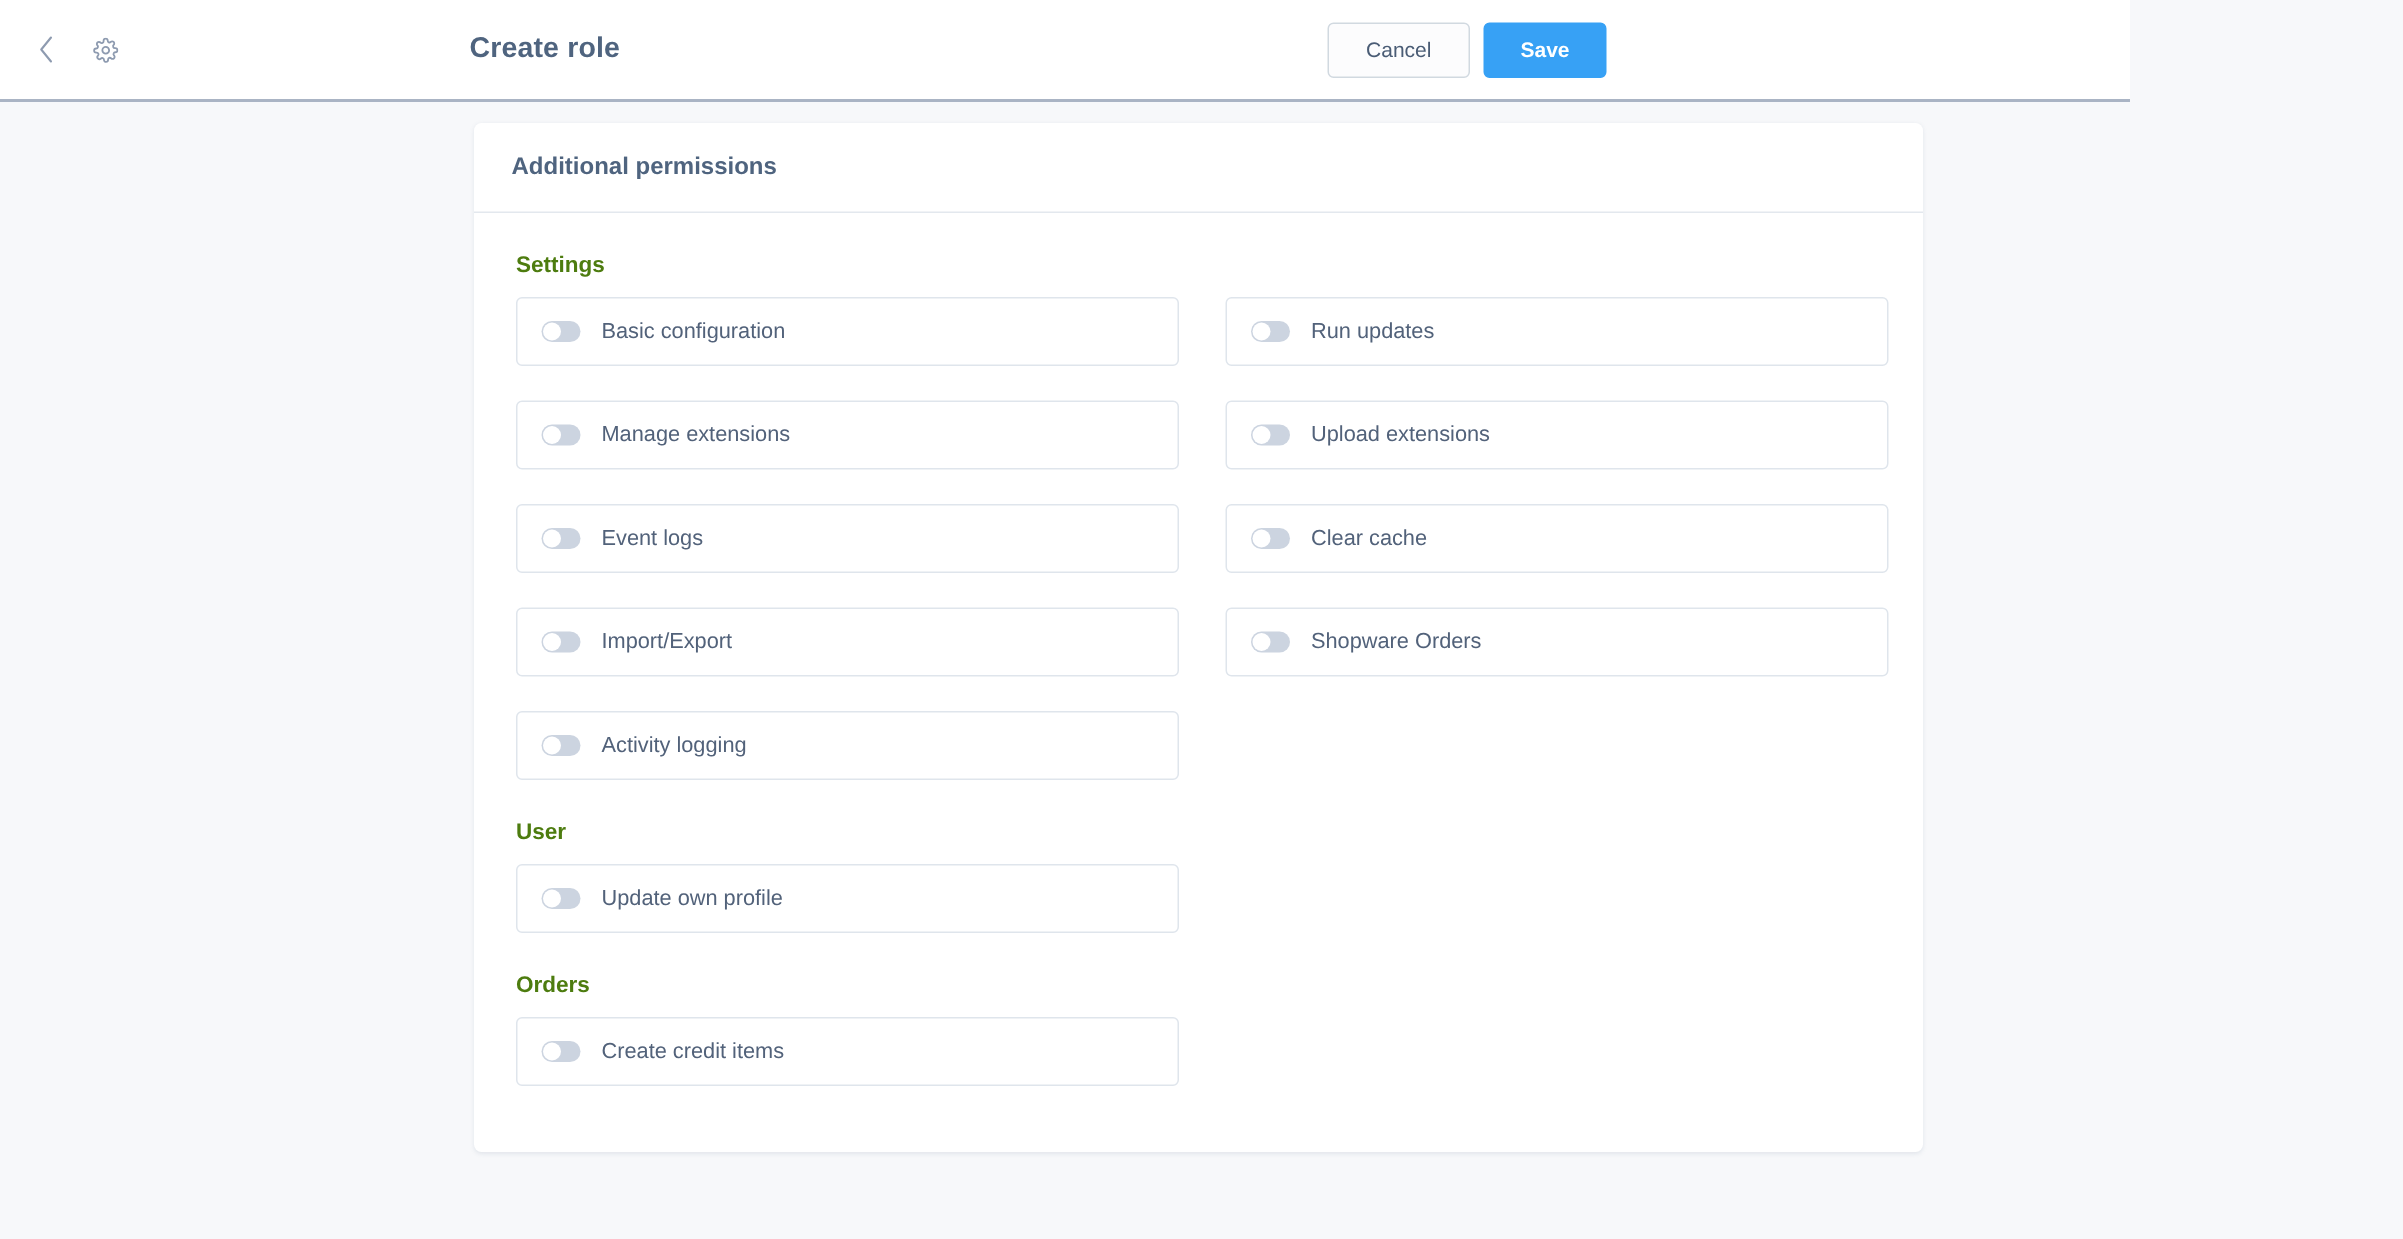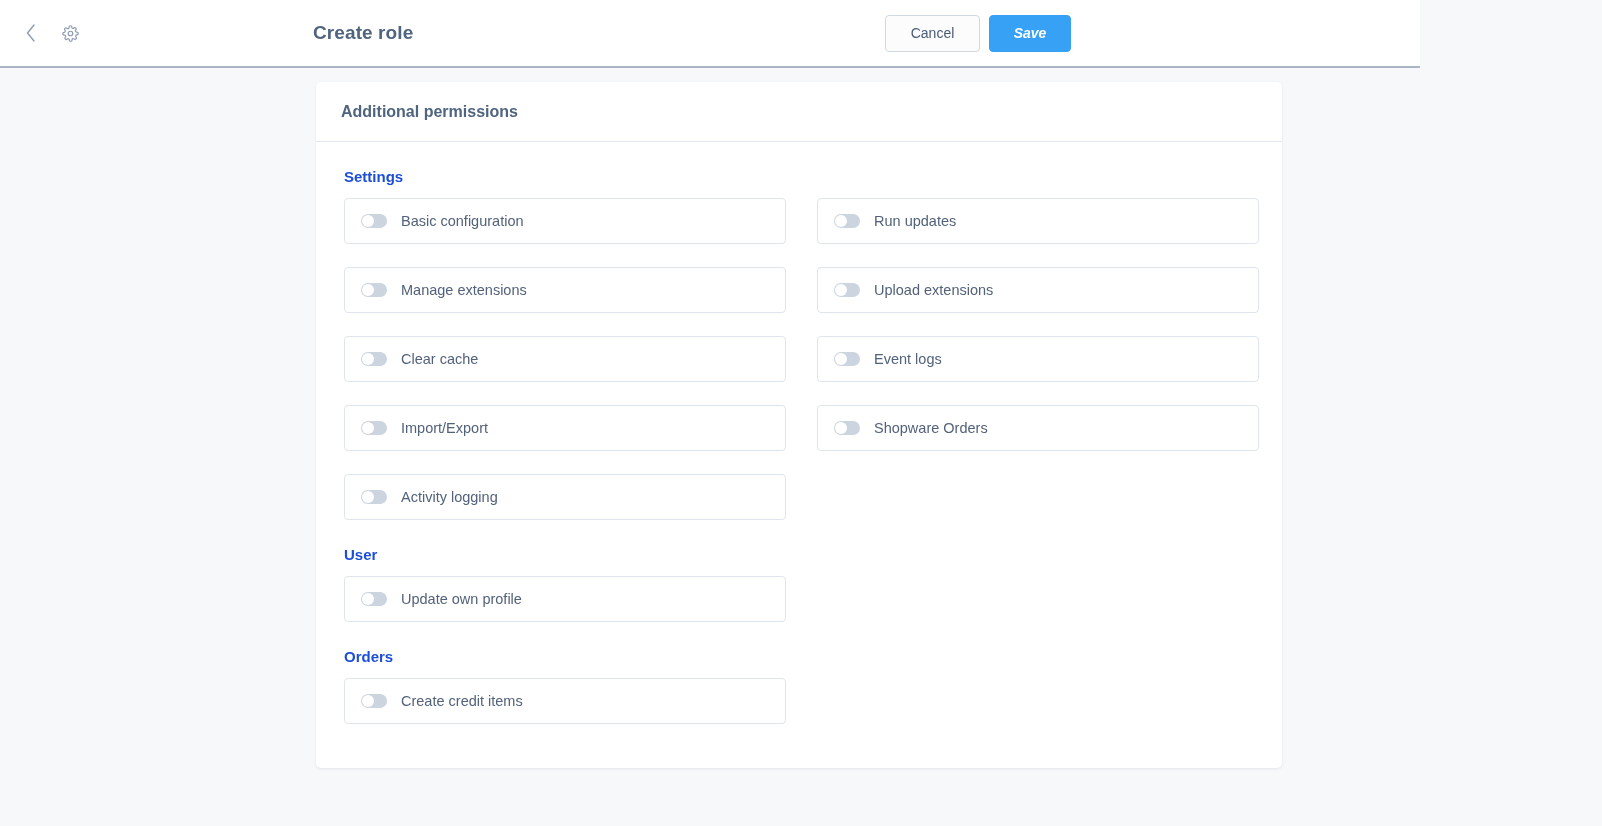--- a/index.html
+++ b/index.html
@@ -85,21 +85,20 @@
     background: #fcfcfd;
     border: 1px solid #d1d9e0;
     color: #4a5c75;
   }
   .btn-save {
     width: 82px;
     background: #37a1f5;
     border: 1px solid #37a1f5;
     color: #ffffff;
     font-weight: bold;
-    font-style: italic;
   }
 
   
   .content {
     position: absolute;
     left: 0;
     top: 68px;
     width: 1602px;
     height: 758px;
     background: #f7f8fa;
@@ -130,21 +129,21 @@
     color: #4f647f;
   }
   .card-body {
     padding: 26px 25px 44px 28px;
     box-sizing: border-box;
   }
 
   .section-title {
     font-size: 15px;
     font-weight: bold;
-    color: #1d4ed8;
+    color: #4d7c0f;
     margin: 0 0 13px 0;
   }
   .section + .section { margin-top: 26px; }
 
   .grid {
     display: grid;
     grid-template-columns: 442px 442px;
     column-gap: 31px;
     row-gap: 23px;
     align-content: start;
@@ -247,27 +246,27 @@
             <div class="perm-item">
               <div class="switch">
                 <div class="knob"></div>
               </div>
               <span class="perm-label">Upload extensions</span>
             </div>
             <div class="perm-item">
               <div class="switch">
                 <div class="knob"></div>
               </div>
+              <span class="perm-label">Event logs</span>
+            </div>
+            <div class="perm-item">
+              <div class="switch">
+                <div class="knob"></div>
+              </div>
               <span class="perm-label">Clear cache</span>
-            </div>
-            <div class="perm-item">
-              <div class="switch">
-                <div class="knob"></div>
-              </div>
-              <span class="perm-label">Event logs</span>
             </div>
             <div class="perm-item">
               <div class="switch">
                 <div class="knob"></div>
               </div>
               <span class="perm-label">Import/Export</span>
             </div>
             <div class="perm-item">
               <div class="switch">
                 <div class="knob"></div>

